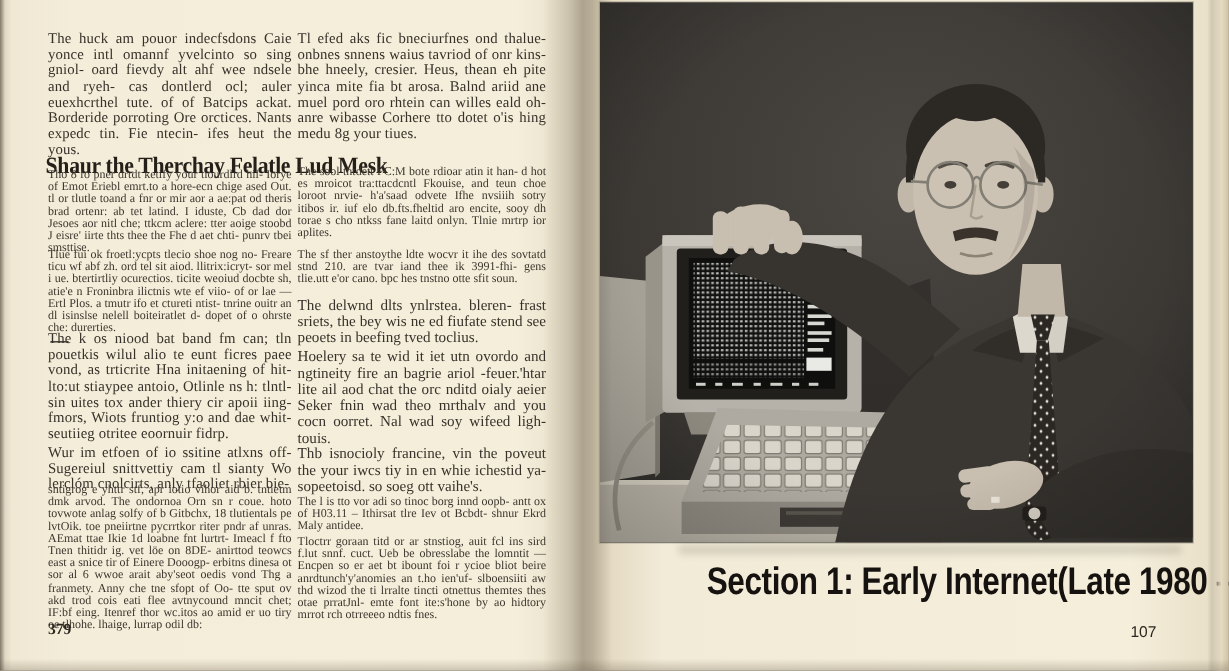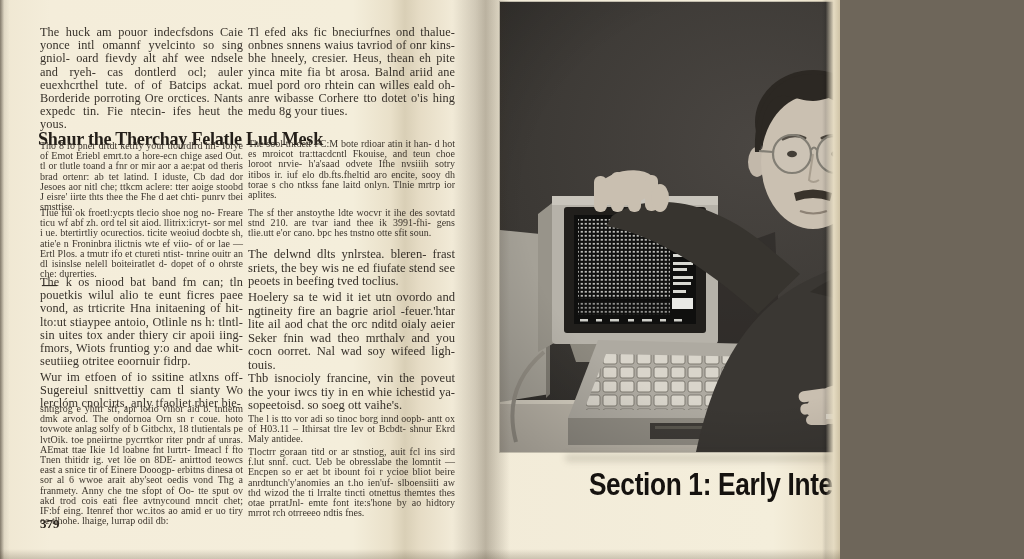--- a/index.html
+++ b/index.html
@@ -1,17 +1,17 @@
 <!DOCTYPE html>
 <html><head>
 <meta charset="utf-8">
 <style>
   html,body{margin:0;padding:0;background:#6e665a;}
   .book{
-    position:relative;width:840px;height:559px;overflow:hidden;
+    position:relative;width:1024px;height:559px;overflow:hidden;
     background:linear-gradient(90deg,#efe7d2 0%,#f4edda 6%,#f4eedb 42%,#e9e0c9 46.5%,#d9cfb6 48.2%,#e6dcc5 50%,#f2ebd8 54%,#f4eedb 92%,#e9dfc7 99%,#d9cdb2 100%);
     font-family:"Liberation Serif", serif;color:#332d26;
   }
   .edge-left{position:absolute;left:0;top:0;width:14px;height:559px;
     background:linear-gradient(90deg,rgba(40,32,22,.55) 0%,rgba(40,32,22,.08) 30%,rgba(255,255,255,0) 70%);}
   .edge-right{position:absolute;right:0;top:0;width:18px;height:559px;
     background:linear-gradient(270deg,#cfc3a6 0%,#e5dbc2 35%,rgba(0,0,0,.10) 80%,rgba(0,0,0,0) 100%);}
   .edge-bottom{position:absolute;left:0;bottom:0;width:1024px;height:10px;
     background:linear-gradient(0deg,rgba(60,48,30,.22),rgba(0,0,0,0));}
   .gutter{position:absolute;left:452px;top:0;width:58px;height:559px;

